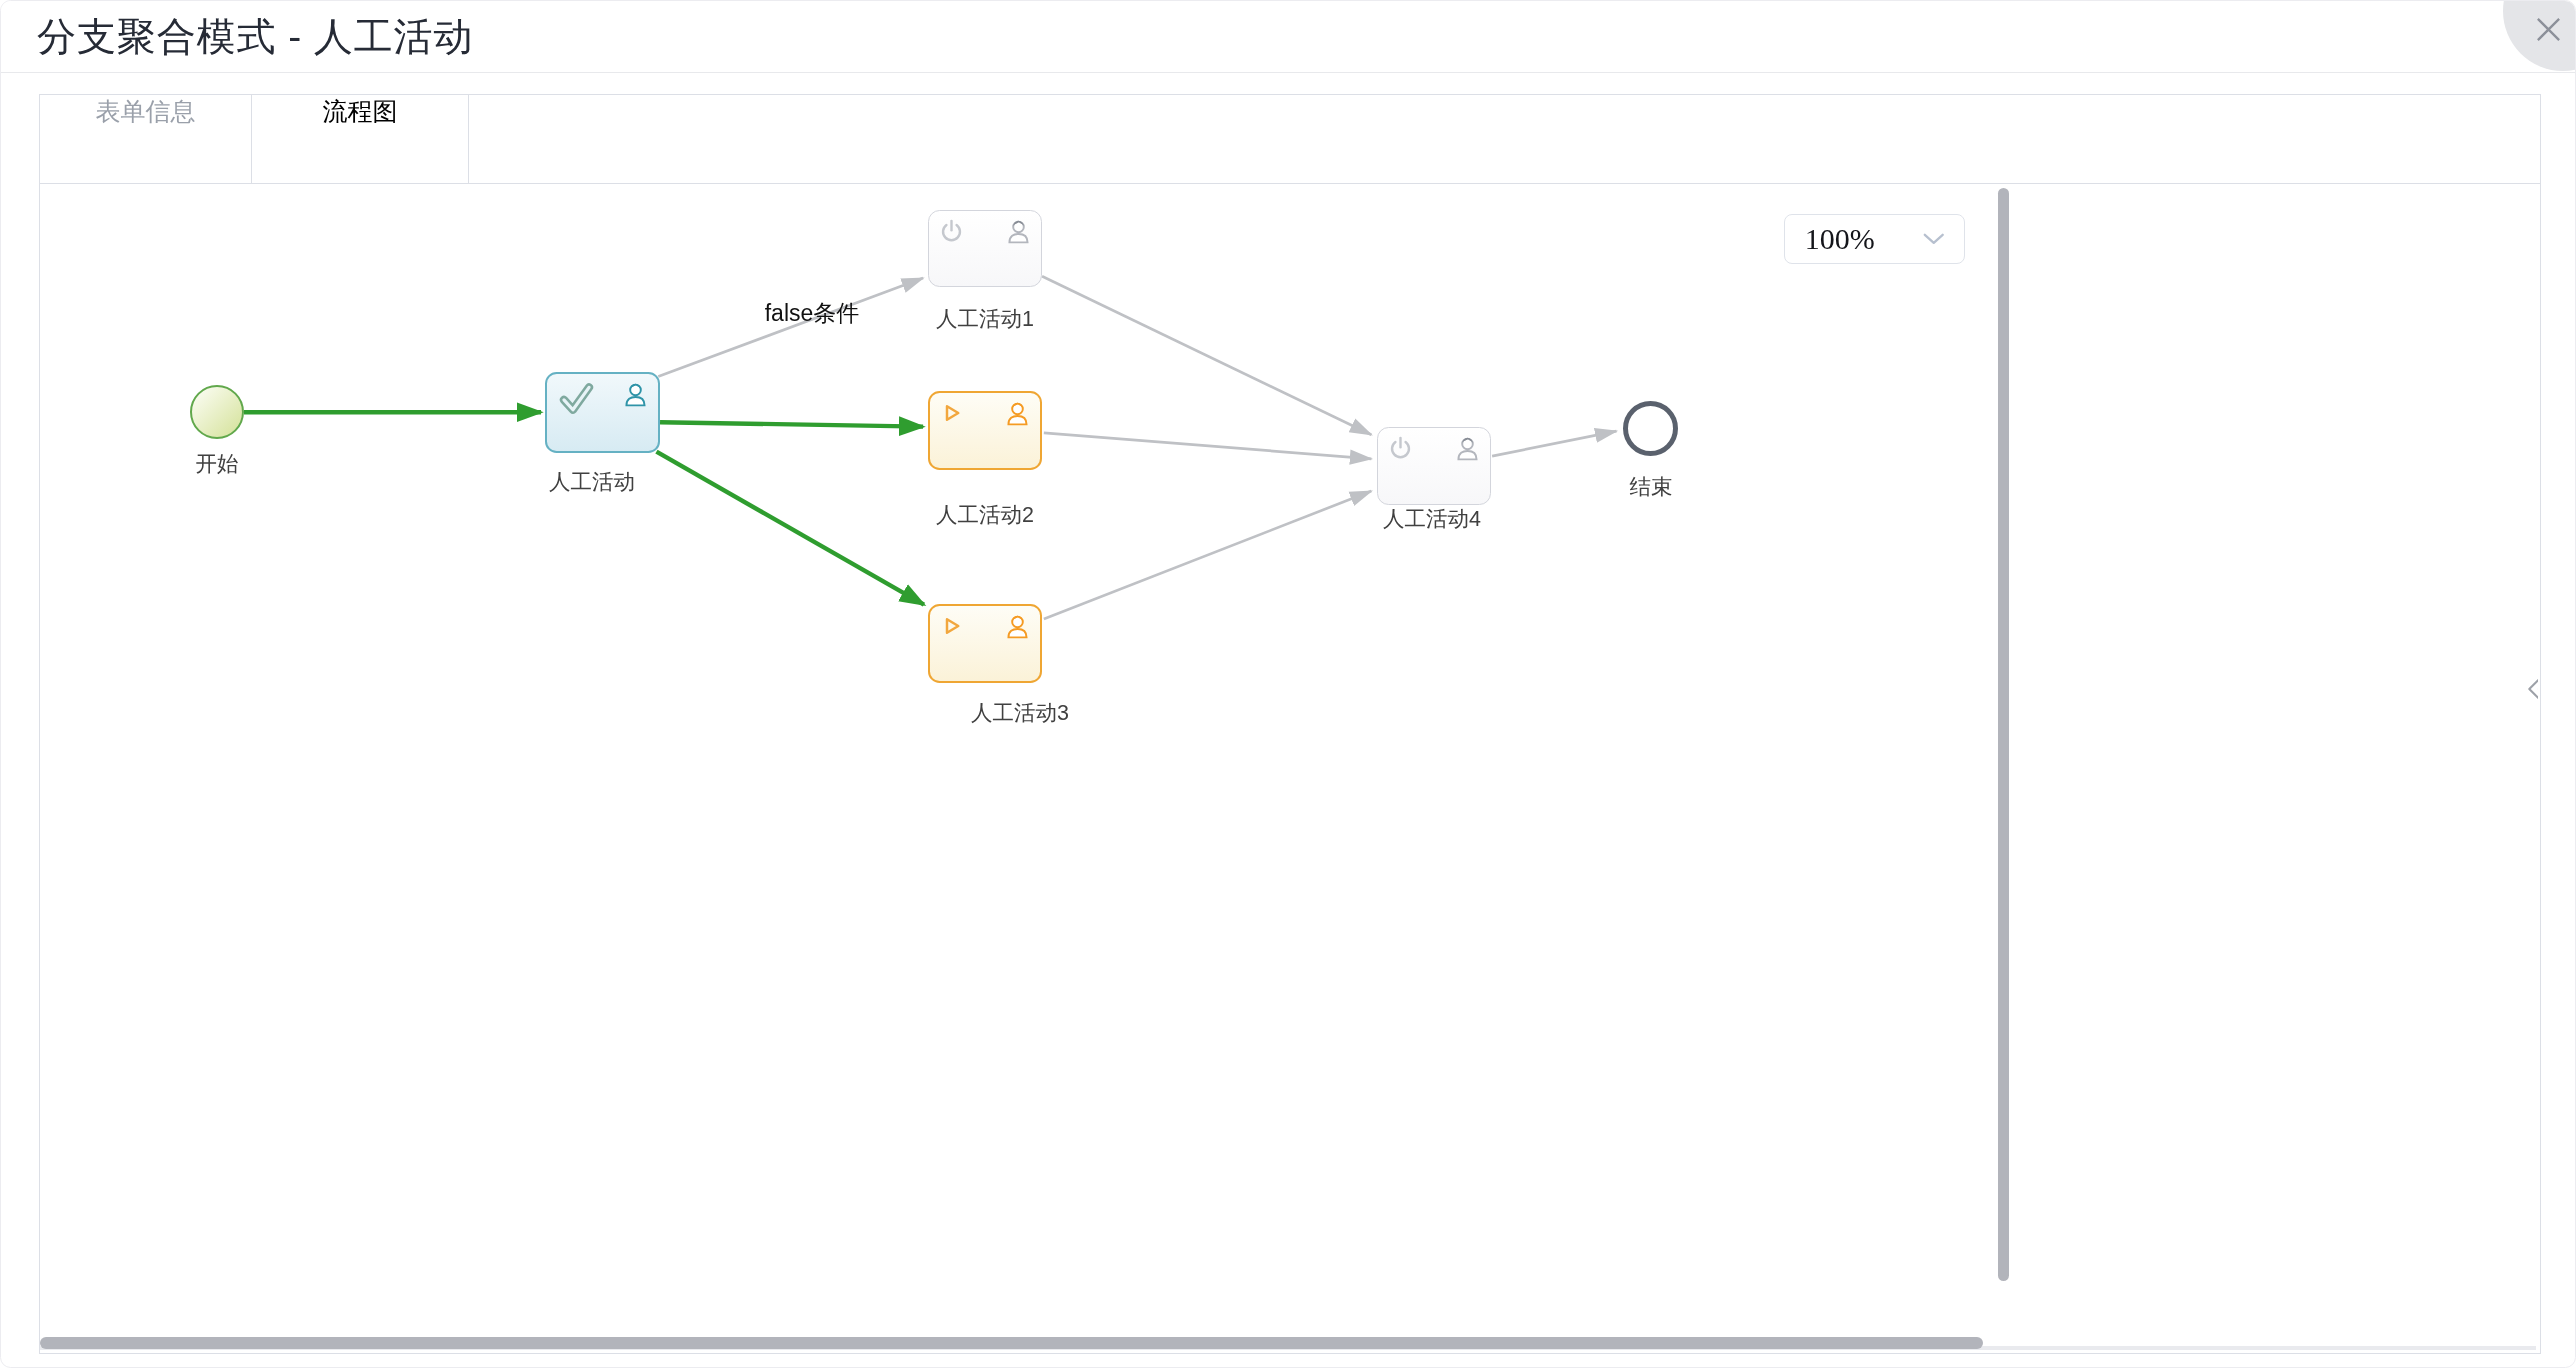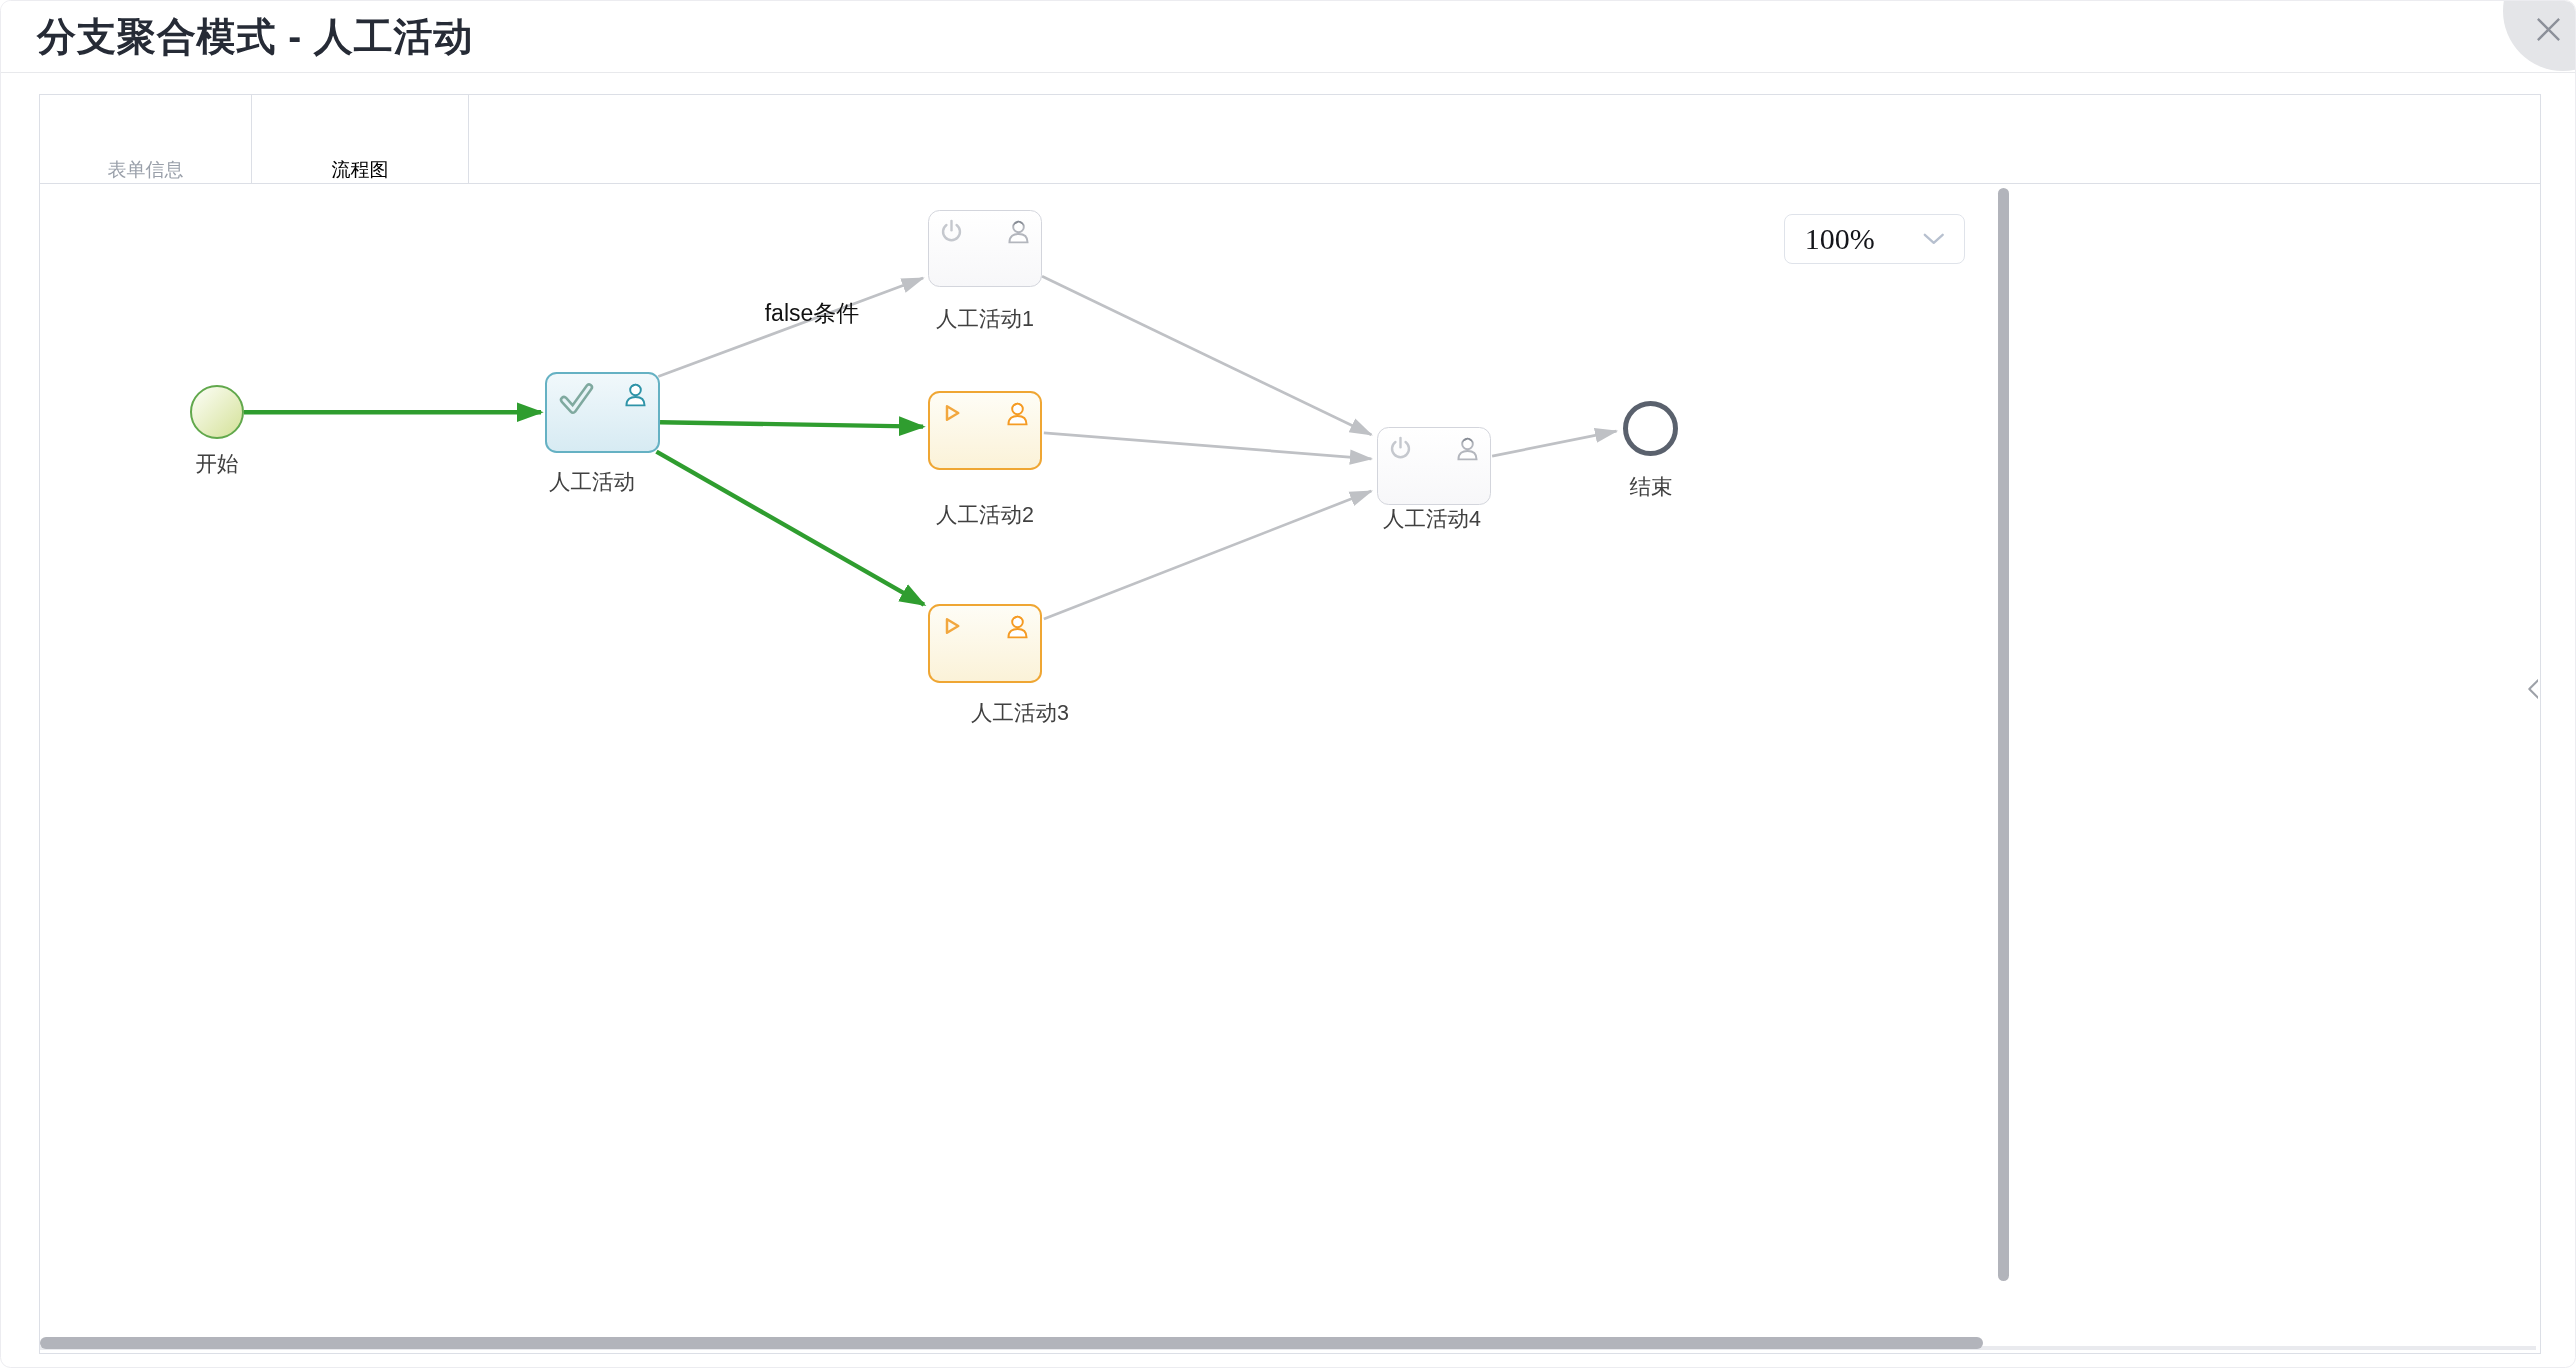--- a/index.html
+++ b/index.html
@@ -3,28 +3,28 @@
 <meta charset="utf-8">
 <style>
   * { margin:0; padding:0; box-sizing:border-box; }
   html,body { width:2576px; height:1368px; background:#fff; font-family:"Liberation Sans","DejaVu Sans",sans-serif; }
   body { position:relative; overflow:hidden; }
 
   .dialog { position:absolute; inset:0; background:#fff; border:0.9px solid #ececf0; border-radius:10.7px; overflow:hidden; }
 
   
   .header { position:absolute; left:0; top:0; width:100%; height:72px; border-bottom:1.8px solid #e8e9ec; background:#fff; }
-  .title { position:absolute; left:36px; top:11.6px; font-size:39px; line-height:48px; font-weight:700; color:#262b36; letter-spacing:0.9px; }
+  .title { position:absolute; left:36px; top:11.6px; font-size:39px; line-height:48px; font-weight:400; color:#262b36; letter-spacing:0.9px; }
   .close-disc { position:absolute; left:2502px; top:-50px; width:120px; height:120px; border-radius:50%; background:#e4e5e8; cursor:pointer; }
   .close-x { position:absolute; left:2528px; top:9px; width:39px; height:39px; }
 
   
   .content-box { position:absolute; left:38px; top:93px; width:2502px; height:1260px; border:1.8px solid #dcdfe6; background:#fff; }
   .tabbar { position:absolute; left:0; top:0; width:100%; height:89px; border-bottom:1.8px solid #dcdfe6; display:flex; background:#fff; }
-  .tab { width:212px; height:88px; display:flex; align-items:flex-end; justify-content:center; font-size:19px; color:#9aa0aa; border-right:1.8px solid #dcdfe6; cursor:pointer; background:#fff; }
+  .tab { width:212px; height:88px; display:flex; align-items:flex-start; justify-content:center; font-size:25px; color:#9aa0aa; border-right:1.8px solid #dcdfe6; cursor:pointer; background:#fff; }
   .tab.active { width:217px; color:#000000; }
 
   
   .canvas { position:absolute; left:0; top:89px; width:2498px; height:1167px; background:#fff; overflow:hidden; }
   .edges { position:absolute; left:0; top:0; pointer-events:none; }
 
   .node-label { position:absolute; transform:translateX(-50%); font-size:21.5px; color:#404040; white-space:nowrap; text-align:center; }
   .edge-label { position:absolute; transform:translate(-50%,-50%); font-size:23px; color:#111; white-space:nowrap; }
 
   .event-circle { position:absolute; border-radius:50%; }

